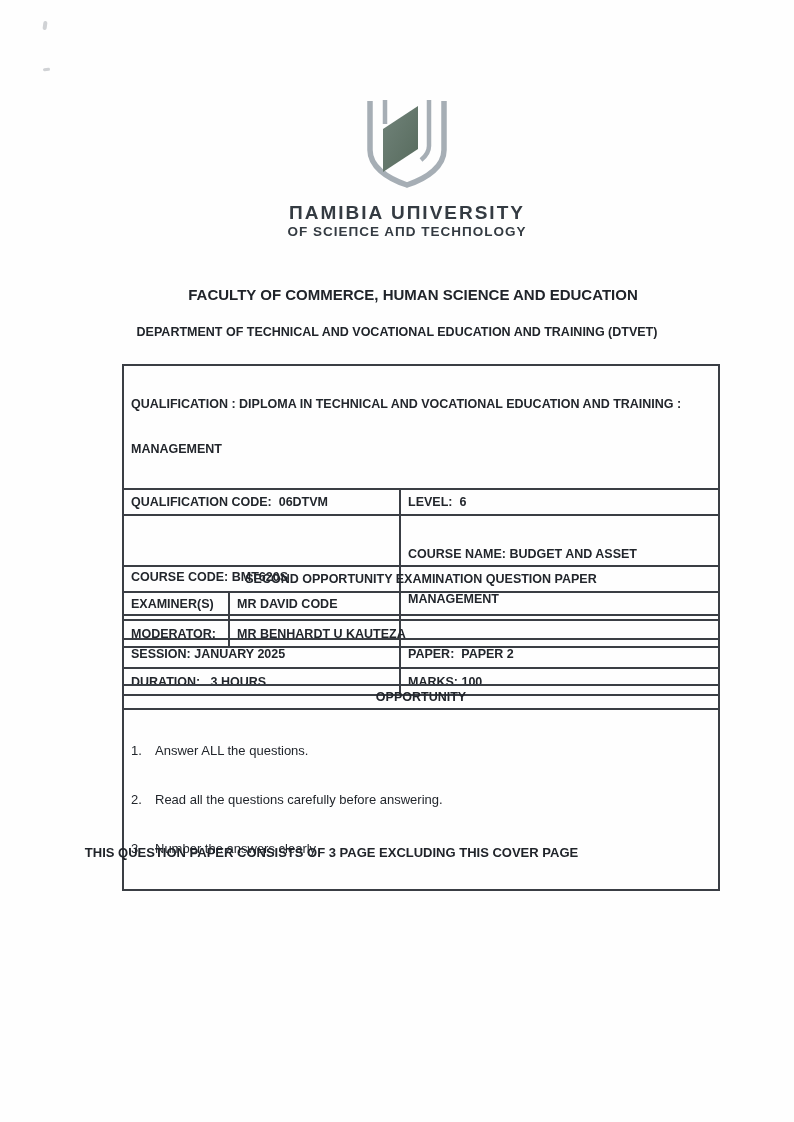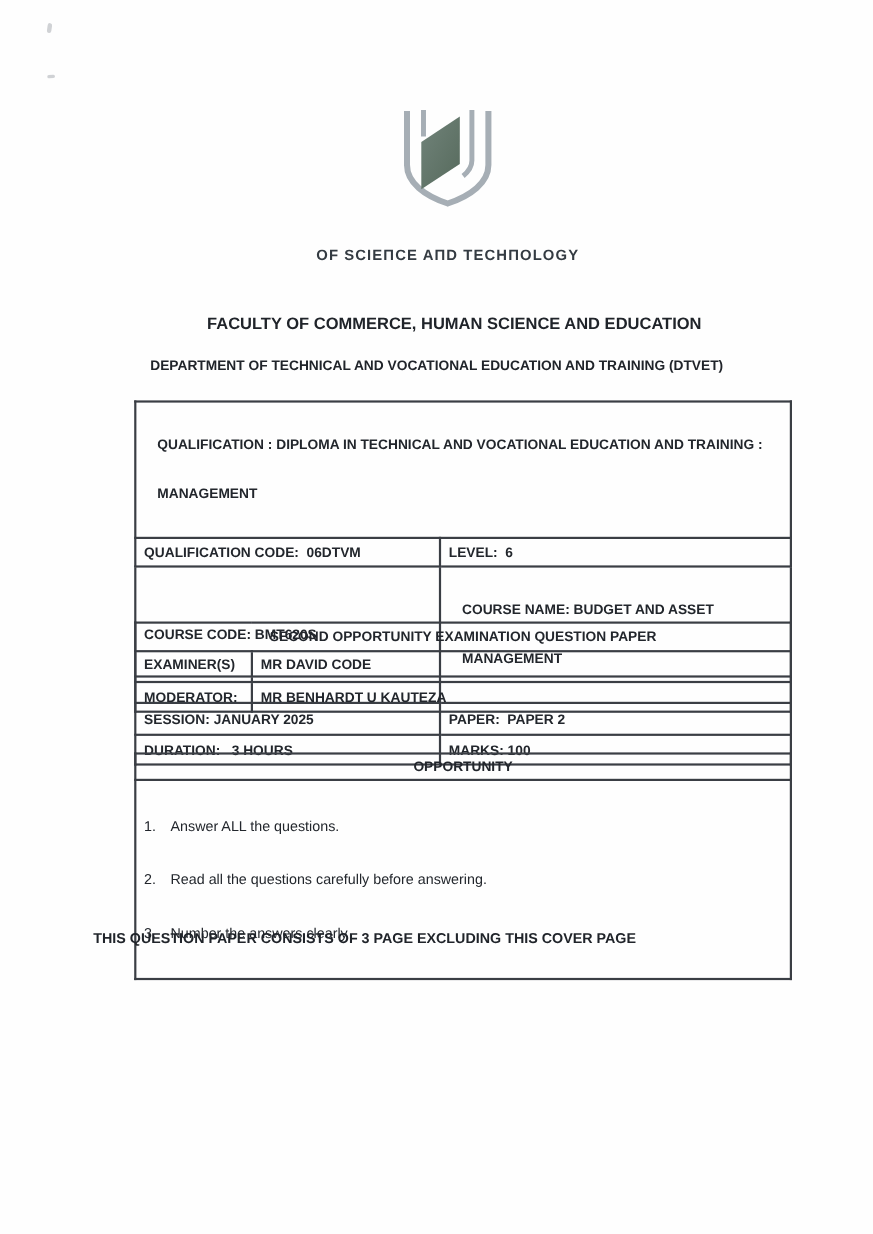--- a/index.html
+++ b/index.html
@@ -34,21 +34,21 @@
     border:2px solid #3a3e44;
     padding:2px 7px;
     font-size:12.5px;font-weight:bold;
     vertical-align:middle;
     white-space:pre-wrap;
     color:#22262c;
     overflow:hidden;
   }
   .course{top:364px;}
   .cr1{height:38px;} .cr2{height:26px;} .cr3{height:40px;} .cr4{height:29px;} .cr5{height:27px;}
-  .twoLine div{line-height:17px;margin-left:12px;}
+  .twoLine div{line-height:17px;}
 
   .exam{top:565px;}
   .er1{height:26px;} .er2{height:23px;padding-left:40px;} .er3{height:27px;}
   tr.spacer td{height:3px;padding:0;font-size:0;line-height:0;}
   td.center{text-align:center;}
   td.title{font-size:14px;font-weight:bold;}
   td.val{font-weight:normal;font-size:13px;}
   td.lbl{font-size:12.5px;}
 
   .instr{top:684px;}
@@ -79,20 +79,21 @@
           <stop offset="1" stop-color="#566a5c"></stop>
         </linearGradient>
       </defs>
       <path d="M 4 3 L 4 52 C 4 68 20 80 41 87 C 62 80 78 68 78 52 L 78 3" fill="none" stroke="#a6aeb5" stroke-width="5.5"></path>
       <path d="M 19 2 L 19 26" fill="none" stroke="#a6aeb5" stroke-width="4.5"></path>
       <path d="M 63 2 L 63 48 C 63 54 60 58 55 62" fill="none" stroke="#a6aeb5" stroke-width="4.5"></path>
       <path d="M 17 31 L 52 8 L 52 51 L 17 74 Z" fill="url(#g1)"></path>
     </svg>
   </div>
 
+  <div class="wordmark wm1">ΠAMIBIA UΠIVERSITY</div>
   <div class="wordmark wm2">OF SCIEΠCE AΠD TECHΠOLOGY</div>
 
   <div class="heading faculty">FACULTY OF COMMERCE, HUMAN SCIENCE AND EDUCATION</div>
   <div class="heading dept">DEPARTMENT OF TECHNICAL AND VOCATIONAL EDUCATION AND TRAINING (DTVET)</div>
 
   <table class="tbl course">
     <colgroup>
         <col style="width:277px">
         <col>
       </colgroup>

